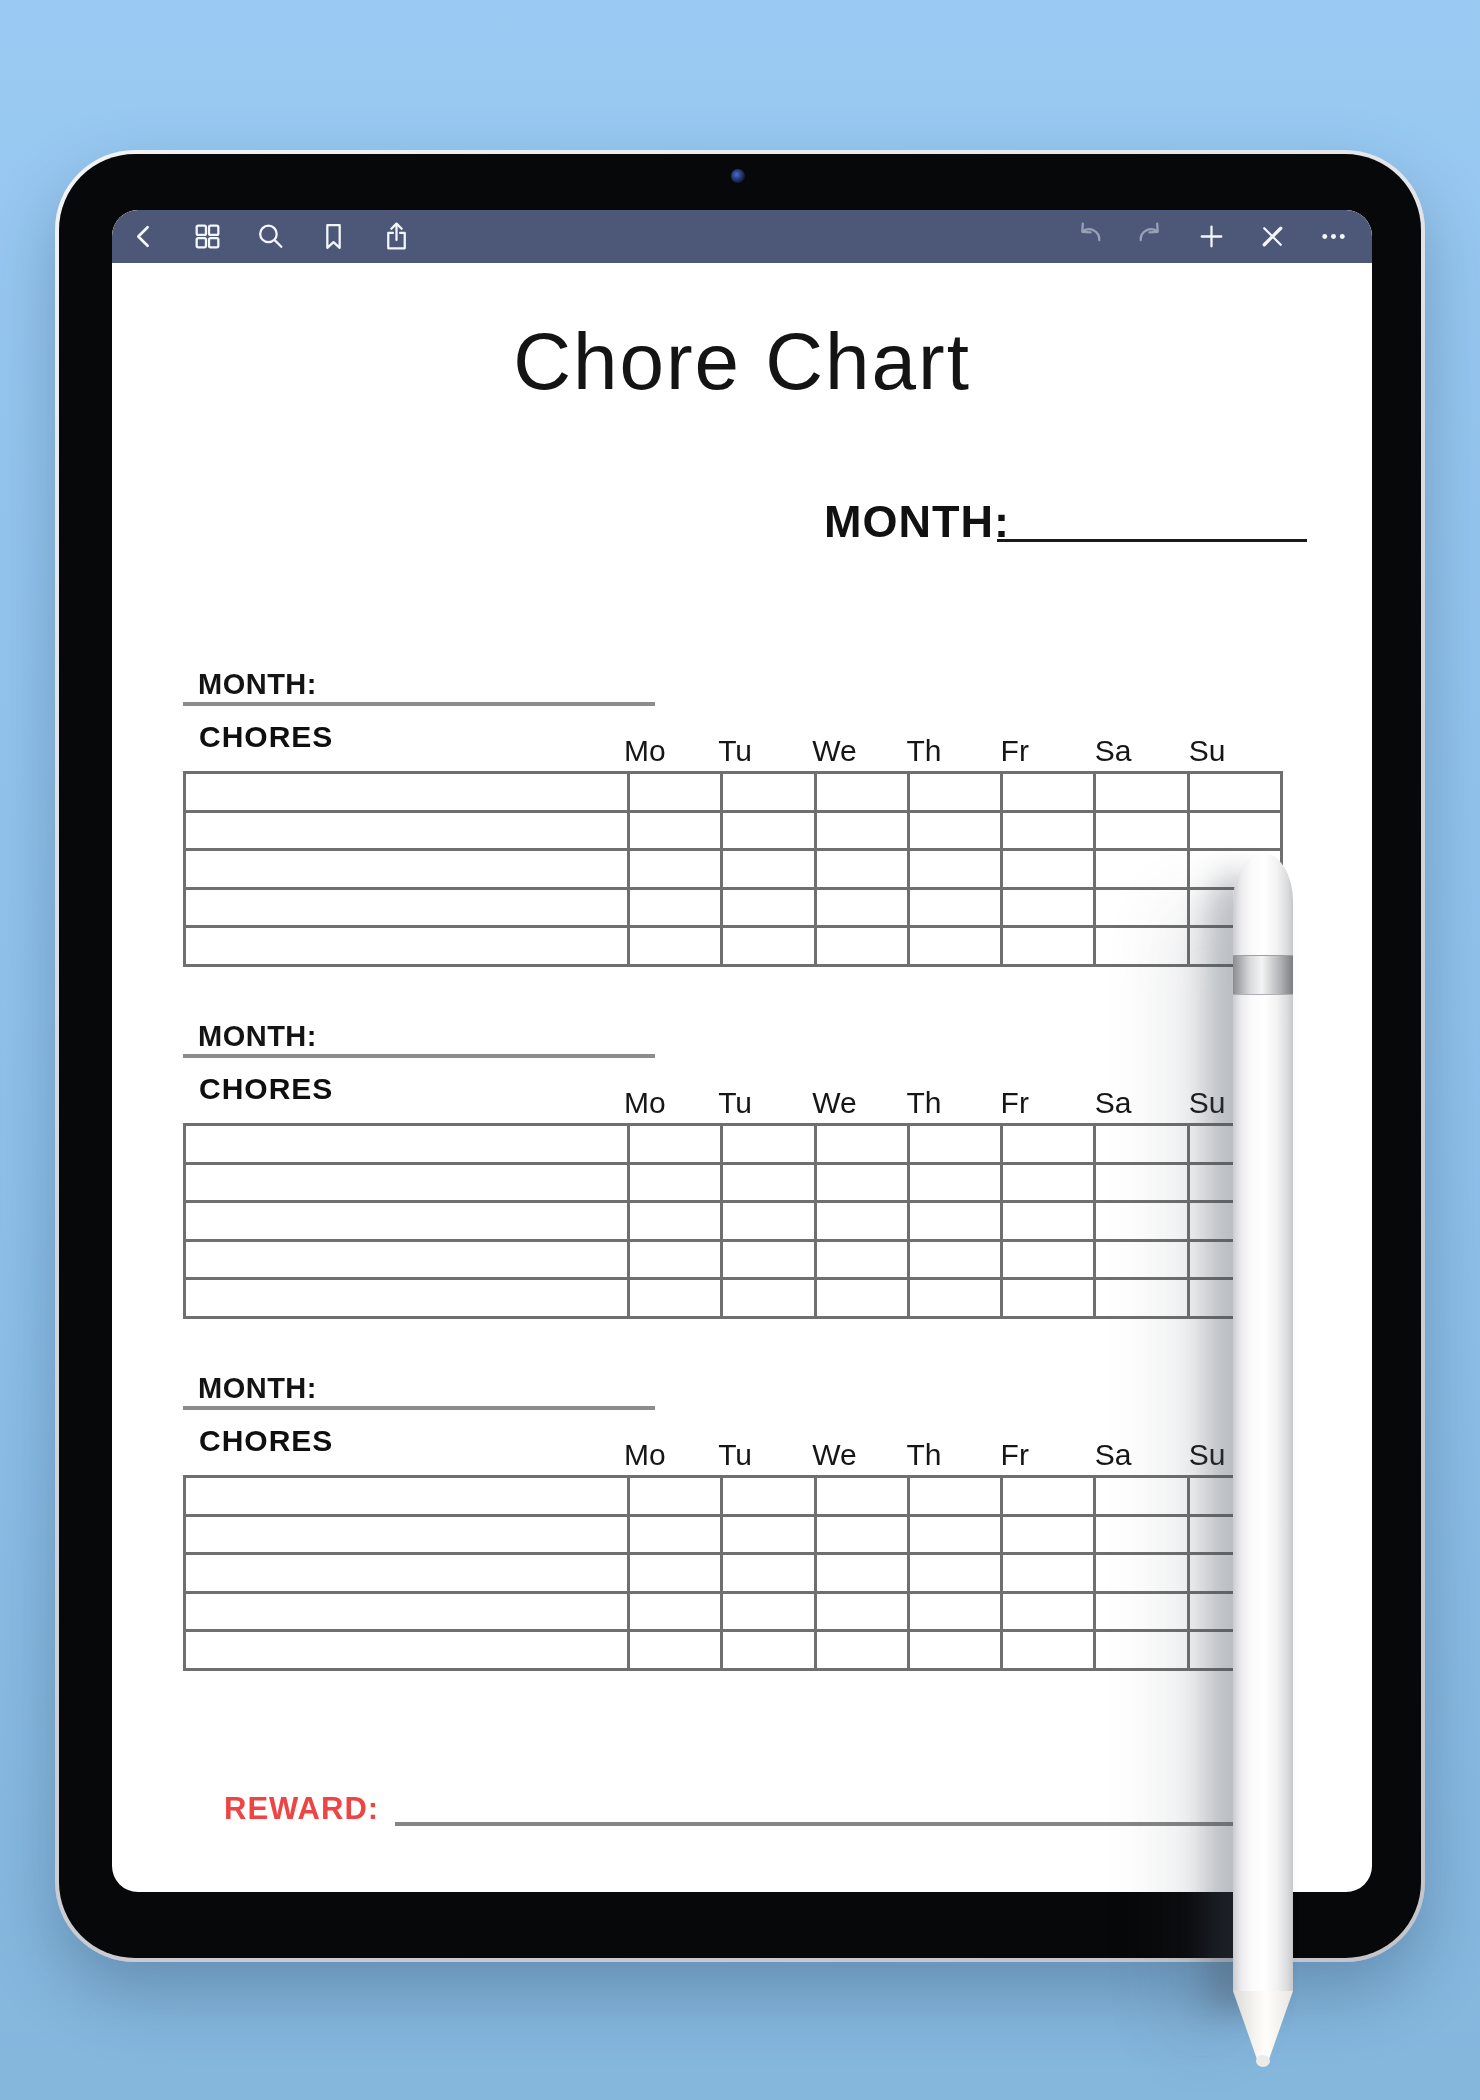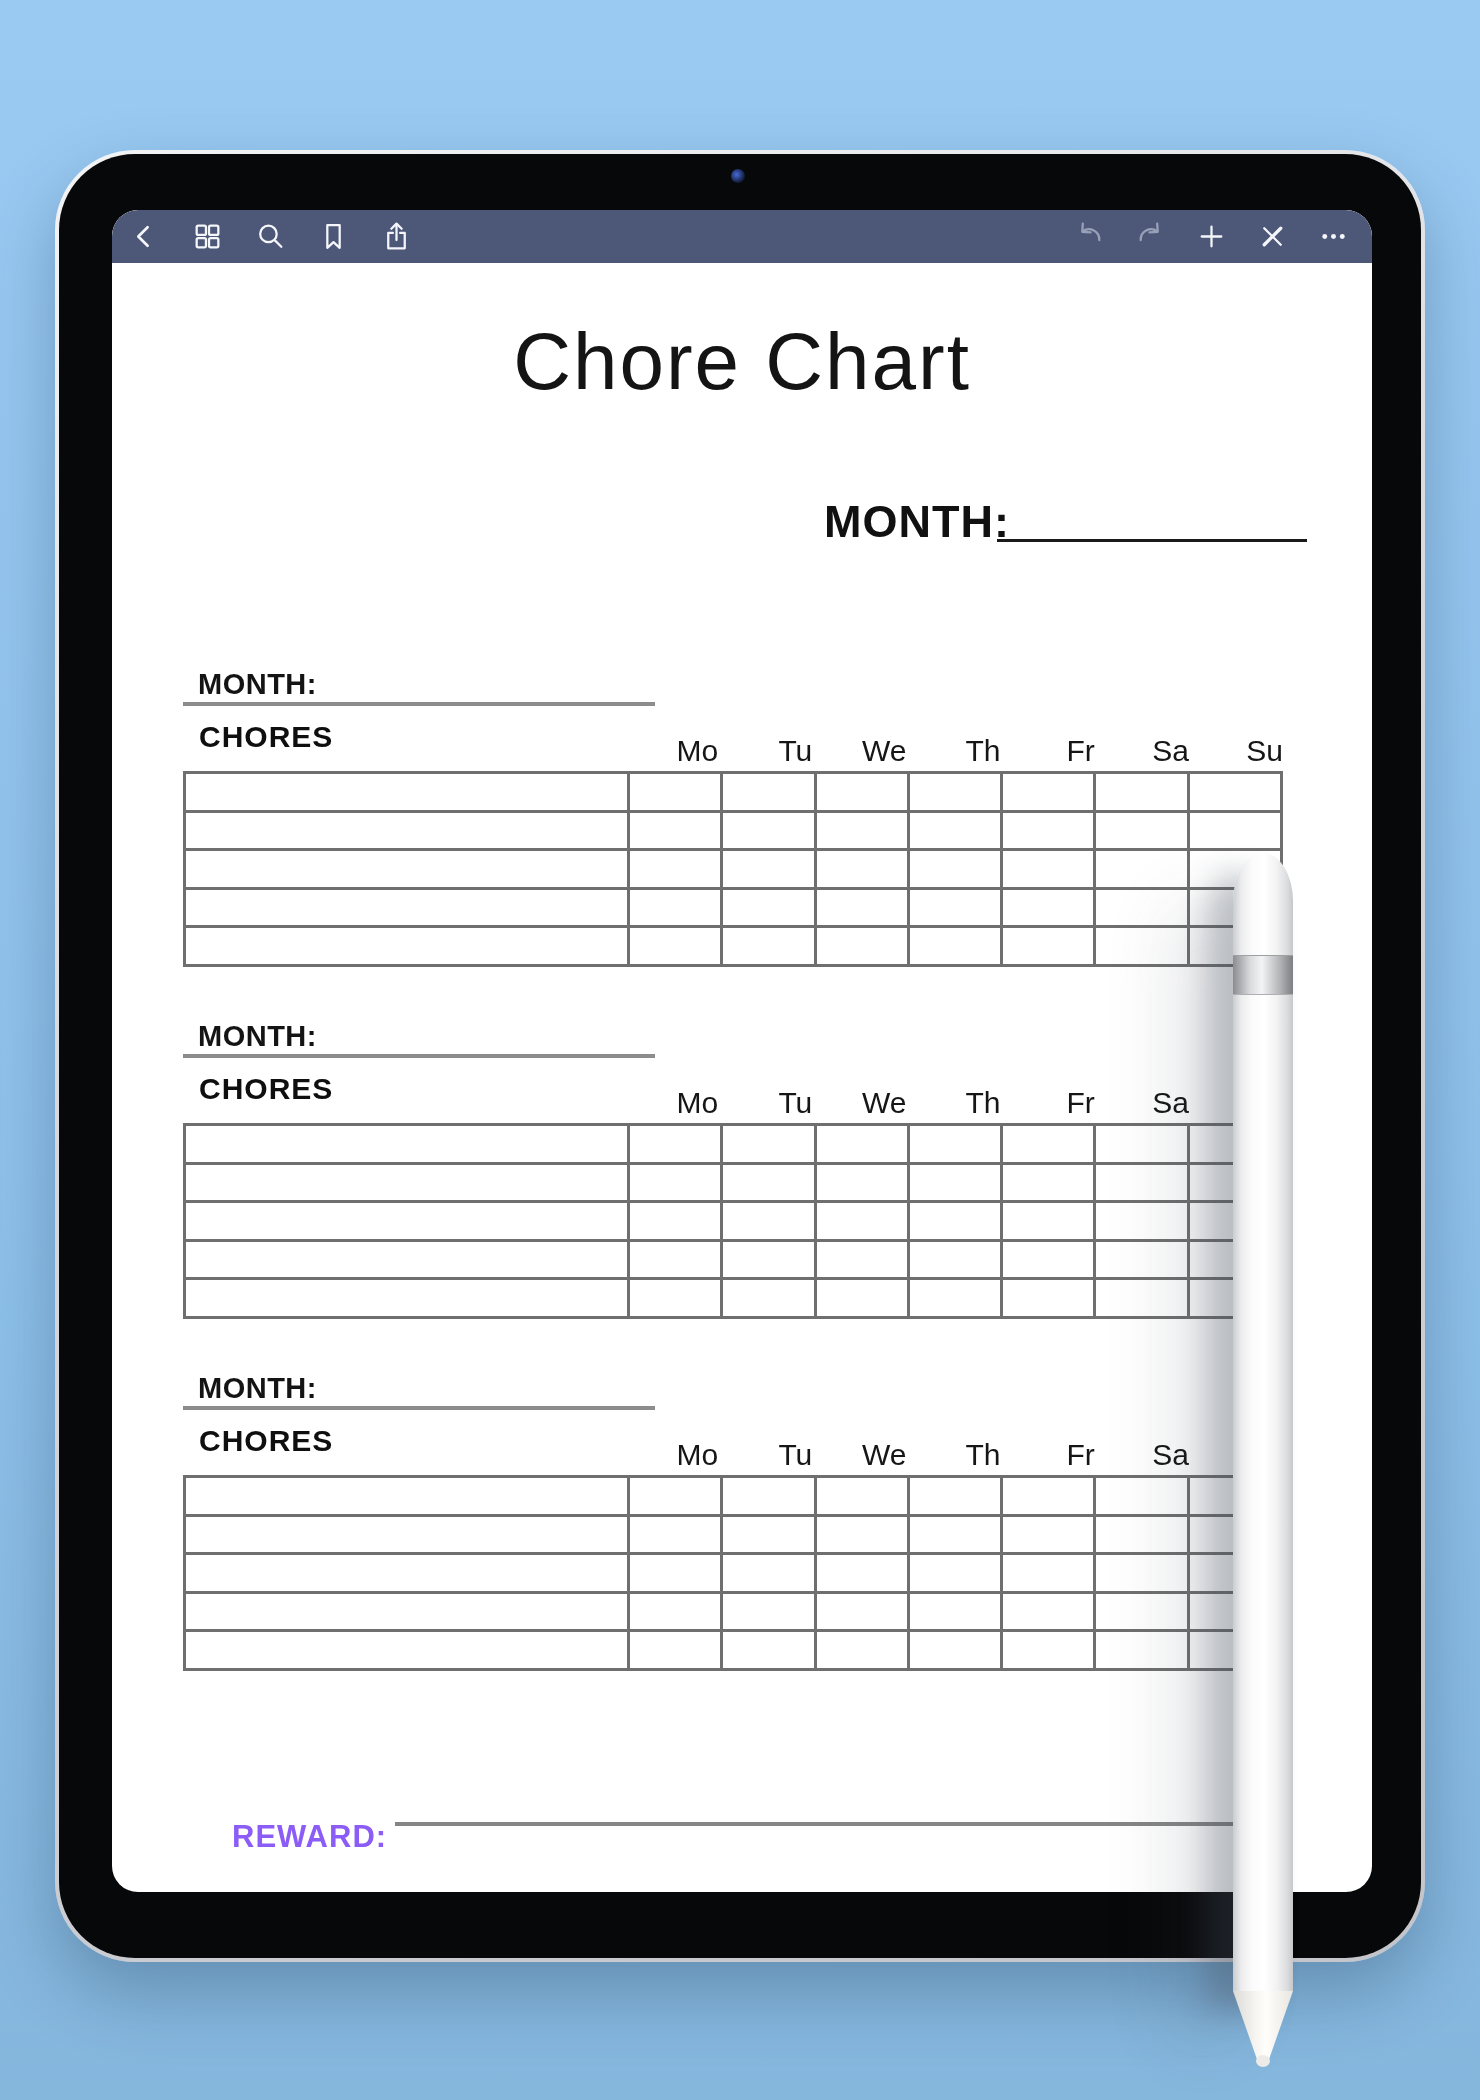--- a/index.html
+++ b/index.html
@@ -62,30 +62,30 @@
     position:absolute;left:71px;top:34px;width:472px;height:4px;background:#8c8c8c;
   }
   .chores-label{
     position:absolute;left:87px;top:52px;font-size:30px;font-weight:700;letter-spacing:1px;color:#0f0f0f;text-align:right;
   }
   .day-header-row{
     position:absolute;left:71px;top:66px;width:1100px;height:34px;
     display:grid;grid-template-columns:441px repeat(7,1fr);align-items:end;
   }
   .day-label{
-    text-align:right;font-size:30px;font-weight:400;color:#161616;padding-bottom:2px;
+    text-align:left;font-size:30px;font-weight:400;color:#161616;padding-bottom:2px;
   }
   .chore-table{
     position:absolute;left:71px;top:103px;width:1100px;height:196px;
     background:#6f6f6f;padding:3px;display:grid;gap:3px;
     grid-template-columns:441px repeat(7,1fr);grid-template-rows:repeat(5,1fr);
   }
   .cell{background:#ffffff;}
   .reward-label{
-    position:absolute;left:120px;top:1581px;font-size:31px;font-weight:700;letter-spacing:1px;color:#8b5cf6;margin-top:28px;
+    position:absolute;left:112px;top:1581px;font-size:31px;font-weight:700;letter-spacing:1px;color:#ef4444;
   }
   .reward-line{
     position:absolute;left:283px;top:1612px;width:890px;height:4px;background:#858585;
   }
   
   .pencil{position:absolute;left:1233px;top:853px;width:60px;height:1220px;z-index:60;}
   .pencil-body{
     position:absolute;left:0;top:0;width:60px;height:1138px;
     border-radius:30px 30px 0 0 / 48px 48px 0 0;
     background:linear-gradient(to right,#cbccce 0%,#ededef 14%,#fbfbfc 32%,#ffffff 52%,#f3f3f4 72%,#dcdddf 90%,#c6c7ca 100%);

